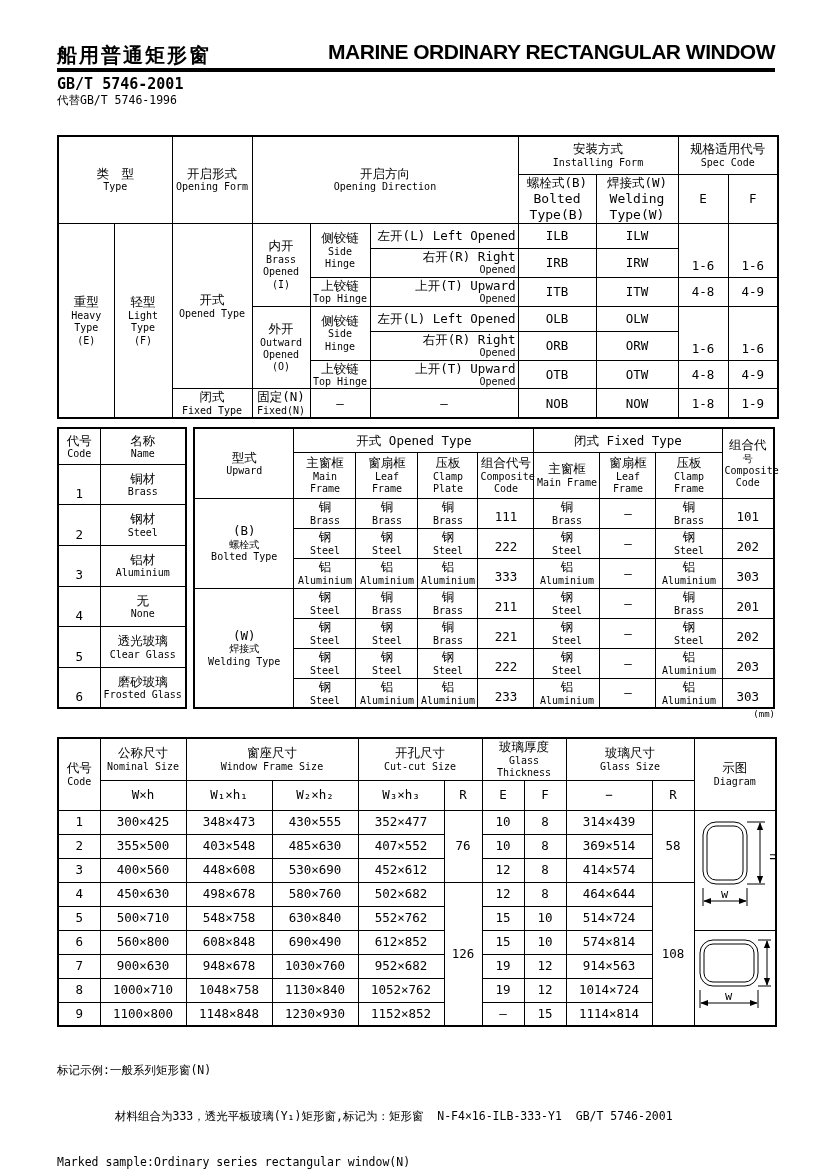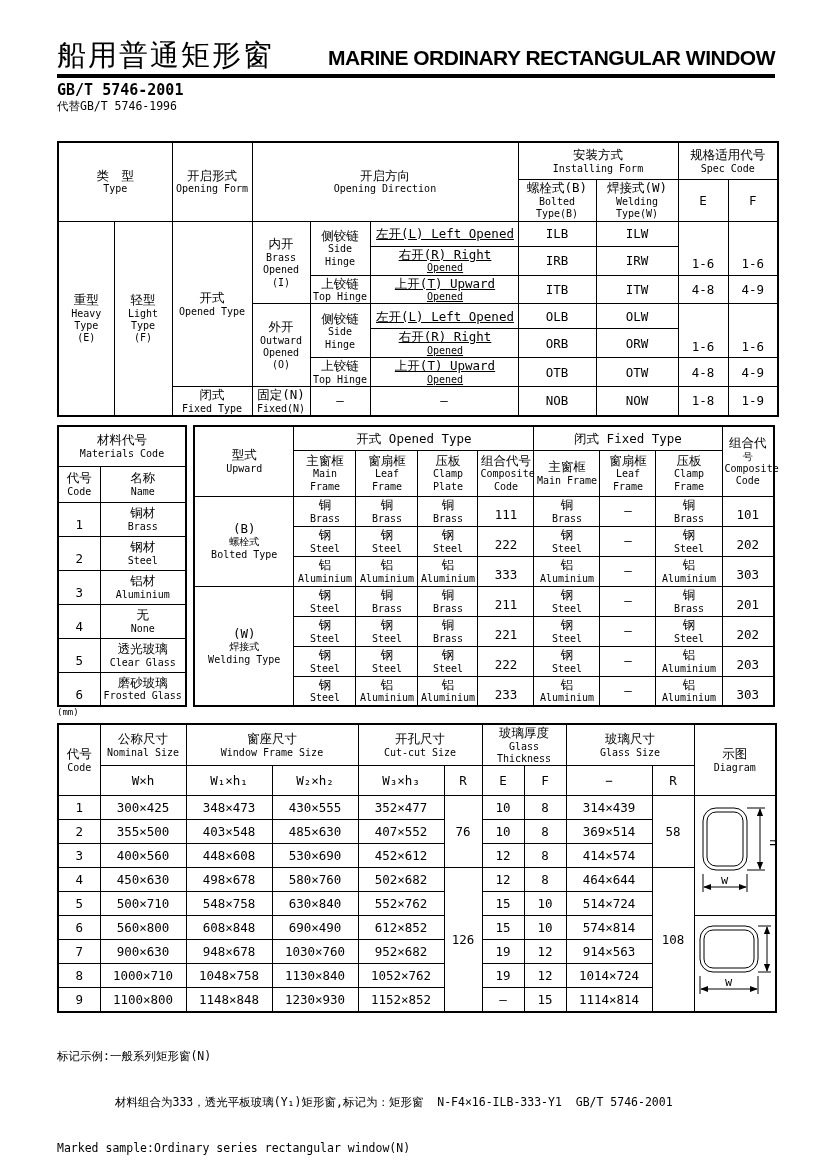--- a/index.html
+++ b/index.html
@@ -3,48 +3,48 @@
 <meta charset="utf-8">
 <style>
   html,body { margin:0; padding:0; background:#fff; }
   .page {
     position:relative; width:830px; height:1175px; box-sizing:border-box;
     background:#fff; color:#000; padding:40px 55px 0 57px;
     font-family:"DejaVu Sans Mono","Liberation Sans",sans-serif;
   }
   
   .title-row { display:flex; justify-content:space-between; align-items:flex-end; }
-  .title-zh { font-size:29px; letter-spacing:2px; font-weight:400; line-height:1.1;
+  .title-zh { font-size:20px; letter-spacing:2px; font-weight:700; line-height:1.1;
               font-family:"Liberation Sans","DejaVu Sans",sans-serif;text-align:right; }
   .title-en { font-size:21px; font-weight:bold; letter-spacing:-0.5px; padding-bottom:2px;
               font-family:"Liberation Sans","DejaVu Sans",sans-serif; }
   .title-rule { height:4px; background:#000; margin-top:2px; }
   .std-block { position:relative; margin-top:3px; height:56px; }
   .std1 { font-size:15px; font-weight:bold; line-height:1.2; }
   .std2, .std3 { font-size:11.5px; line-height:1.3; }
   .series { position:absolute; top:16px; left:50%; transform:translateX(-50%); text-align:center; }
   .series-zh { font-size:17px; letter-spacing:1px; }
   .series-en { font-size:11px; margin-top:2px; }
   
   table { border-collapse:collapse; table-layout:fixed; }
   td, th { border:1px solid #000; padding:0 2px; text-align:center; vertical-align:middle; font-weight:normal; }
   table.frame { border:2px solid #000; }
   .cell { font-size:10px; line-height:1.24; white-space:pre-line; }
   .cell::first-line { font-size:12.5px; }
-  .cell.sm { font-size:10px; }
+  .cell.sm { font-size:13px; }
   .cell.sm::first-line { font-size:12.5px; }
-  .tal { text-align:center; padding-left:4px;text-decoration:underline; }
+  .tal { text-align:right; padding-left:4px; }
   .vb { vertical-align:bottom; }
   .vb .cell { padding-bottom:3px; }
   
   .t1 { width:718px; margin-top:4px; }
   .mid { display:flex; margin-top:8px; justify-content:space-between; }
   .tm { width:128px; }
   .t2 { width:580px; }
-  .unit-note { text-align:left; font-size:9px; line-height:10px; height:16px; margin-top:0px; }
+  .unit-note { text-align:right; font-size:9px; line-height:10px; height:28px; margin-top:0px; }
   .t3 { width:718px; margin-top:0px; }
   
   .notes { margin-top:6px; font-size:11.5px; line-height:15.2px; white-space:pre; }
   .note-line { white-space:pre-wrap; }
   .ind { padding-left:58px; }
   
   .diag svg { display:block; margin:0 auto; }
   .diag svg line, .diag svg rect, .diag svg path { stroke:#000; fill:none; stroke-width:1; }
   .diag svg .arr { fill:#000; stroke:none; }
   .diag svg text { font-size:12px; fill:#000; stroke:none;
@@ -285,26 +285,20 @@
     </tbody>
   </table>
 
   <div class="mid">
     <table class="tm frame">
       <colgroup>
           <col style="width:42px">
           <col style="width:86px">
         </colgroup>
       <thead>
-        <tr style="height:40px">
-          <th colspan="2">
-              <div class="cell">材料代号
-Materials Code</div>
-            </th>
-        </tr>
         <tr style="height:36px">
           <th>
               <div class="cell">代号
 Code</div>
             </th>
           <th>
               <div class="cell">名称
 Name</div>
             </th>
         </tr>

